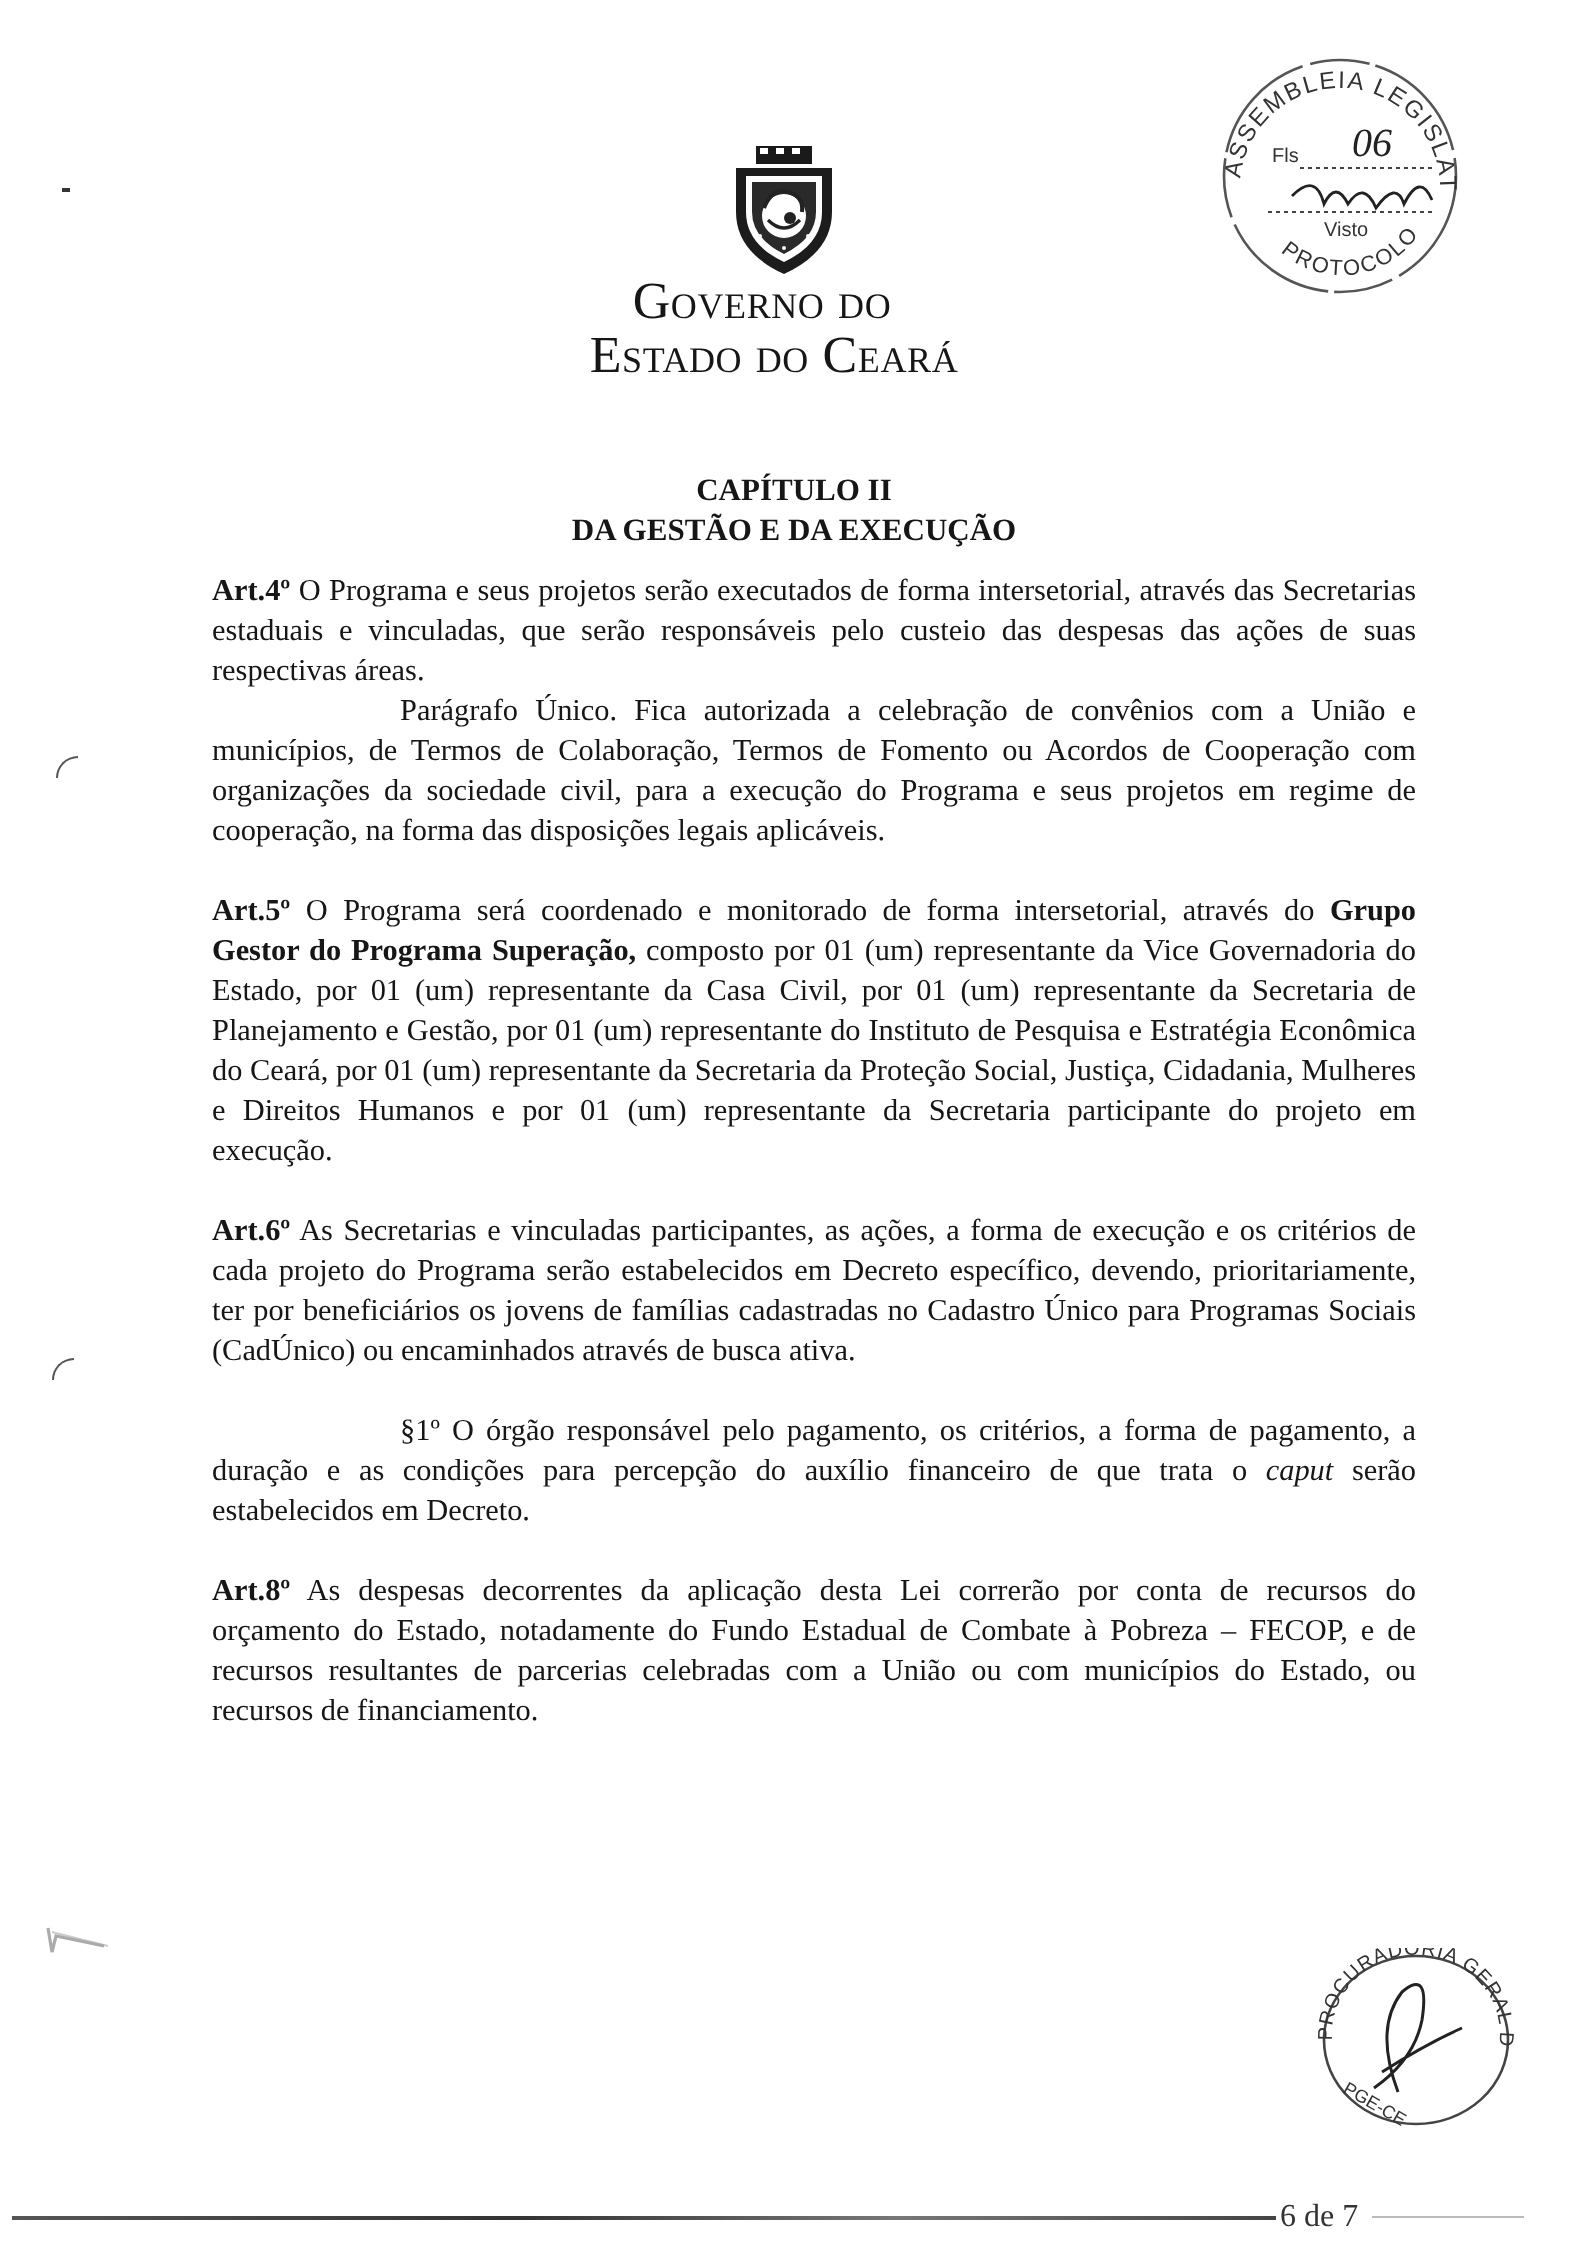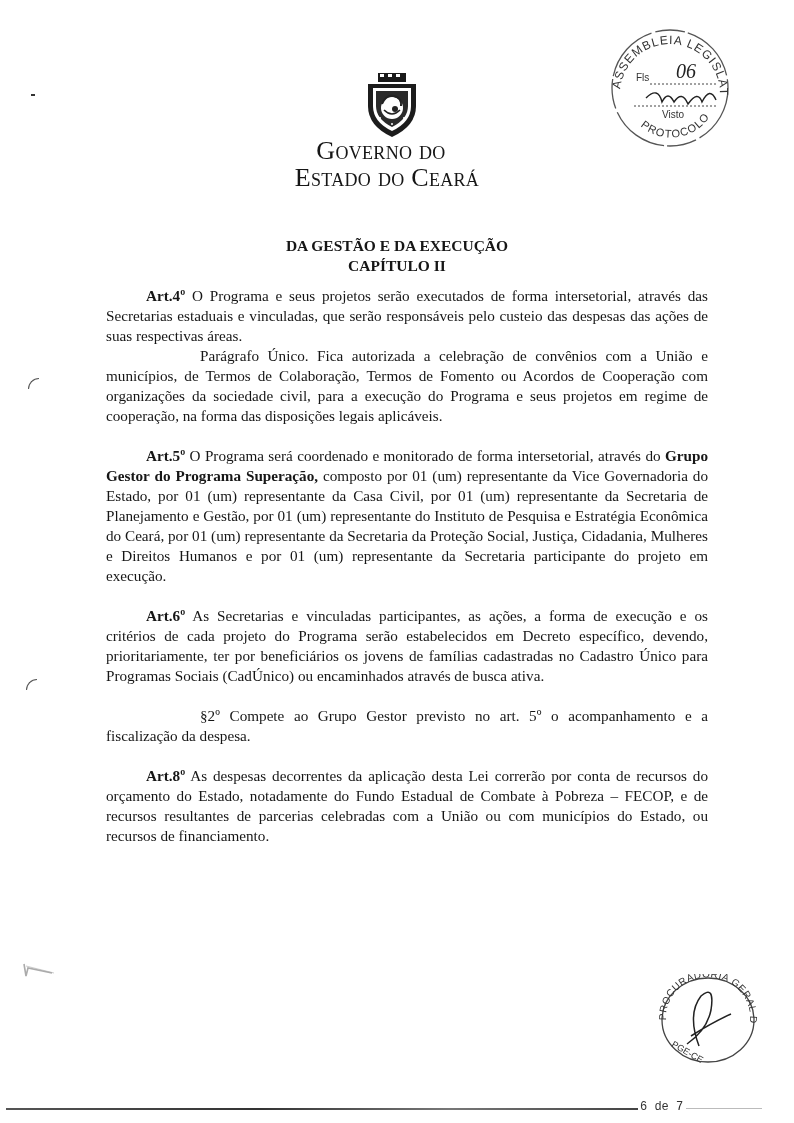--- a/index.html
+++ b/index.html
@@ -18,35 +18,35 @@
   #stamp-bottom { left: 657px; top: 974px; width: 102px; height: 90px; }
 
   
   #chapter { left: 0; width: 794px; top: 236px; text-align: center; font-weight: bold; font-size: 15.5px; line-height: 20px; }
 
   
   #body { left: 106px; width: 602px; top: 286px; font-size: 15.2px; line-height: 20px; text-align: justify; }
   .article { margin: 0 0 20px 0; }
   .article p { margin: 0; }
   .indent { text-indent: 94px; }
-  .art-label { font-weight: bold; margin-left: 40px; }
+  .art-label { font-weight: bold; }
   .strong { font-weight: bold; }
   .ital { font-style: italic; }
 
   
   .mark { border-top: 1.2px solid #555; border-left: 1.2px solid #555; border-radius: 14px 0 0 0; width: 10px; height: 10px; }
   #mark1 { left: 28px; top: 378px; }
   #mark2 { left: 26px; top: 679px; }
   #dot1 { left: 31px; top: 94px; width: 4px; height: 2px; background: #333; }
   #smudge { left: 22px; top: 962px; width: 34px; height: 16px; }
 
   
   #footer-line { left: 6px; top: 1108px; width: 632px; height: 1.5px; background: linear-gradient(90deg,#555,#333 40%,#777 70%,#444); }
   #footer-line2 { left: 686px; top: 1108px; width: 76px; height: 1px; background: #bbb; }
-  #page-num { left: 640px; top: 1100px; font-family: Liberation Mono, monospace; font-size: 12px; color: #333; }
+  #page-num { left: 640px; top: 1100px; font-family: Liberation Serif, serif; font-size: 16px; color: #333; }
 </style>
 </head>
 <body>
 
 <div id="dot1" class="abs"></div>
 <div id="mark1" class="abs mark"></div>
 <div id="mark2" class="abs mark"></div>
 <svg id="smudge" class="abs" viewBox="0 0 34 16">
   <path d="M2 2 L4 14 L6 6 L30 11" stroke="#888" stroke-width="1.6" fill="none" opacity="0.7"></path>
   <path d="M4 4 L20 8 L32 11" stroke="#aaa" stroke-width="1" fill="none" opacity="0.6"></path>
@@ -88,41 +88,41 @@
   </text>
   <text x="38" y="65" font-family="Liberation Sans, sans-serif" font-size="10" fill="#333">Fls</text>
   <text x="78" y="62" font-family="Liberation Serif, serif" font-style="italic" font-size="20" fill="#222">06</text>
   <line x1="52" y1="68" x2="118" y2="68" stroke="#444" stroke-width="1" stroke-dasharray="2 2"></line>
   <line x1="36" y1="90" x2="118" y2="90" stroke="#444" stroke-width="1" stroke-dasharray="2 2"></line>
   <path d="M48 82 Q60 70 64 86 Q70 74 76 86 Q84 74 90 88 Q100 74 104 86 Q112 70 118 84" stroke="#222" stroke-width="1.4" fill="none"></path>
   <text x="64" y="102" font-family="Liberation Sans, sans-serif" font-size="10" fill="#333">Visto</text>
 </svg>
 
 <div id="chapter" class="abs">
+  <div>CAPÍTULO II</div>
   <div>DA GESTÃO E DA EXECUÇÃO</div>
-  <div>CAPÍTULO II</div>
 </div>
 
 <div id="body" class="abs">
 
   <div class="article">
     <p><span class="art-label">Art.4º</span><span> O Programa e seus projetos serão executados de forma intersetorial, através das Secretarias estaduais e vinculadas, que serão responsáveis pelo custeio das despesas das ações de suas respectivas áreas.</span></p>
     <p class="indent">Parágrafo Único. Fica autorizada a celebração de convênios com a União e municípios, de Termos de Colaboração, Termos de Fomento ou Acordos de Cooperação com organizações da sociedade civil, para a execução do Programa e seus projetos em regime de cooperação, na forma das disposições legais aplicáveis.</p>
   </div>
 
   <div class="article">
     <p><span class="art-label">Art.5º</span><span> O Programa será coordenado e monitorado de forma intersetorial, através do </span><span class="strong">Grupo Gestor do Programa Superação,</span><span> composto por 01 (um) representante da Vice Governadoria do Estado, por 01 (um) representante da Casa Civil, por 01 (um) representante da Secretaria de Planejamento e Gestão, por 01 (um) representante do Instituto de Pesquisa e Estratégia Econômica do Ceará, por 01 (um) representante da Secretaria da Proteção Social, Justiça, Cidadania, Mulheres e Direitos Humanos e por 01 (um) representante da Secretaria participante do projeto em execução.</span></p>
   </div>
 
   <div class="article">
     <p><span class="art-label">Art.6º</span><span> As Secretarias e vinculadas participantes, as ações, a forma de execução e os critérios de cada projeto do Programa serão estabelecidos em Decreto específico, devendo, prioritariamente, ter por beneficiários os jovens de famílias cadastradas no Cadastro Único para Programas Sociais (CadÚnico) ou encaminhados através de busca ativa.</span></p>
   </div>
 
   <div class="article">
-    <p class="indent">§2º Compete ao Grupo Gestor previsto no art. 5º o acompanhamento e a fiscalização da despesa.</p>
+    <p class="indent"><span>§1º O órgão responsável pelo pagamento, os critérios, a forma de pagamento, a duração e as condições para percepção do auxílio financeiro de que trata o </span><span class="ital">caput</span><span> serão estabelecidos em Decreto.</span></p>
   </div>
 
   <div class="article">
     <p><span class="art-label">Art.8º</span><span> As despesas decorrentes da aplicação desta Lei correrão por conta de recursos do orçamento do Estado, notadamente do Fundo Estadual de Combate à Pobreza – FECOP, e de recursos resultantes de parcerias celebradas com a União ou com municípios do Estado, ou recursos de financiamento.</span></p>
   </div>
 </div>
 
 <svg id="stamp-bottom" class="abs" viewBox="0 0 102 90">
   <defs>
     <path id="ringPge" d="M10 52 A42 40 0 1 1 92 52"></path>

